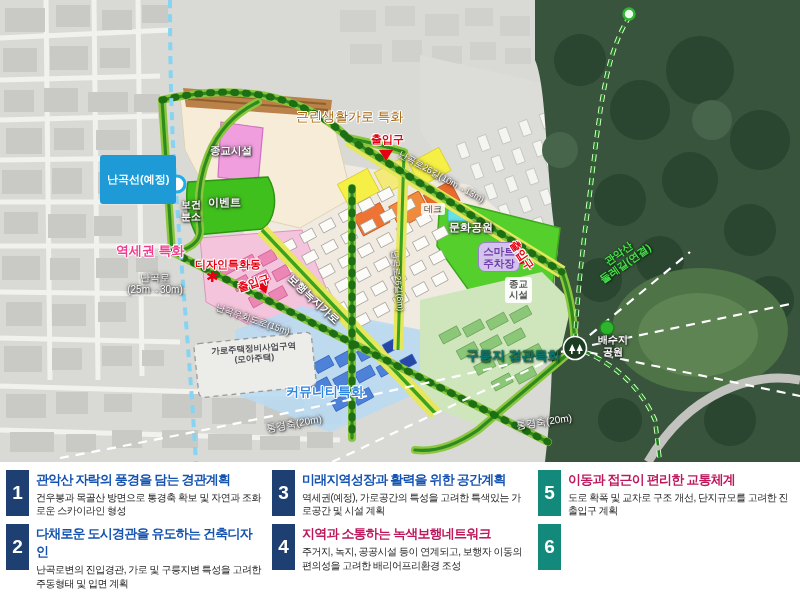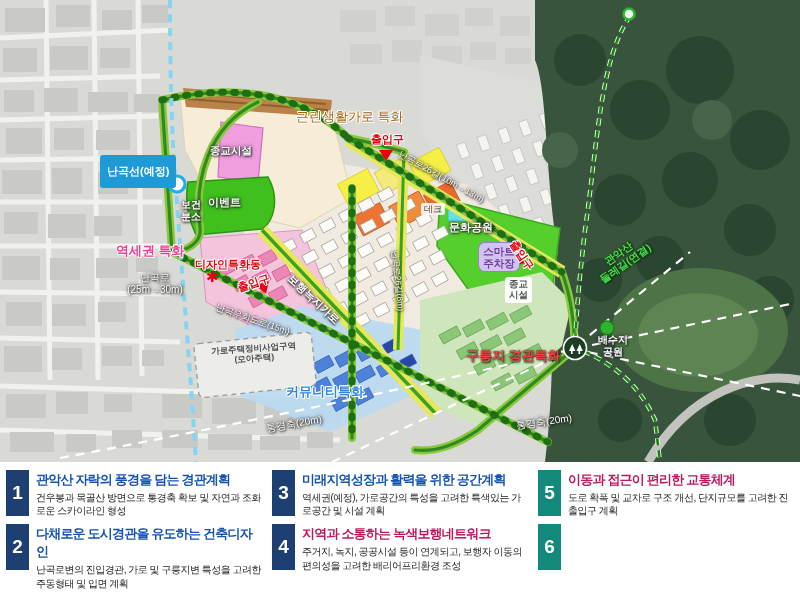--- a/index.html
+++ b/index.html
@@ -343,21 +343,21 @@
       <circle cx="607" cy="328" r="7" fill="#2db52d" stroke="#1d7d1d" stroke-width="1.5"></circle>
       <circle cx="629" cy="14" r="5.5" fill="#eafced" stroke="#2db52d" stroke-width="2.5"></circle>
 
       <g fill="#e60012">
         <path transform="translate(386,155)" d="M-7,-5 L7,-5 L0,6 Z"></path>
         <path transform="translate(264,288) rotate(-20)" d="M-7,-5 L7,-5 L0,6 Z"></path>
         <path transform="translate(517,262) rotate(40)" d="M-7,-5 L7,-5 L0,6 Z"></path>
       </g>
     </svg>
 
-    <div class="lbl" style="left:100px;top:155px;background:#1e9ad6;color:#fff;font-size:11px;font-weight:bold;padding:10px 7px;border-radius:3px;">난곡선(예정)</div>
+    <div class="lbl" style="left:100px;top:155px;background:#1e9ad6;color:#fff;font-size:11px;font-weight:bold;padding:18px 7px;border-radius:3px;">난곡선(예정)</div>
     <div class="lbl halo" style="left:296px;top:110px;color:#a16207;font-size:13px;font-weight:normal;">근린생활가로 특화</div>
     <div class="lbl halo" style="left:371px;top:133px;color:#e60012;font-size:11px;font-weight:bold;">출입구</div>
     <div class="lbl w" style="left:210px;top:144px;font-size:10.5px;font-weight:bold;">종교시설</div>
     <div class="lbl w ctr" style="left:181px;top:199px;font-size:10px;font-weight:bold;">
       <div>보건</div>
       <div>분소</div>
     </div>
     <div class="lbl w" style="left:208px;top:196px;font-size:11px;font-weight:bold;">이벤트</div>
     <div class="lbl halo" style="left:116px;top:244px;color:#f23d8f;font-size:13px;font-weight:bold;">역세권 특화</div>
     <div class="lbl halo" style="left:195px;top:258px;color:#e60012;font-size:11px;font-weight:bold;">디자인특화동</div>
@@ -383,21 +383,21 @@
       <div>시설</div>
     </div>
     <div class="lbl ghalo ctr" style="left:592px;top:246px;color:#49e04e;font-size:10.5px;font-weight:bold;transform:rotate(-35deg);">
       <div>관악산</div>
       <div>둘레길(연결)</div>
     </div>
     <div class="lbl w ctr" style="left:598px;top:334px;font-size:10px;font-weight:bold;">
       <div>배수지</div>
       <div>공원</div>
     </div>
-    <div class="lbl ghalo" style="left:466px;top:349px;color:#ef4444;font-size:13px;font-weight:bold;">구릉지 경관특화</div>
+    <div class="lbl ghalo" style="left:466px;top:349px;color:#0f766e;font-size:13px;font-weight:bold;">구릉지 경관특화</div>
     <div class="lbl halo" style="left:286px;top:385px;color:#2f86e0;font-size:13px;font-weight:bold;">커뮤니티특화</div>
     <div class="lbl ctr" style="left:198px;top:344px;width:112px;color:#4a4a52;font-size:8.5px;font-weight:bold;transform:rotate(-4deg);">
       <div>가로주택정비사업구역</div>
       <div>(모아주택)</div>
     </div>
     <div class="lbl w" style="left:266px;top:418px;font-size:10px;transform:rotate(-10deg);">통경축(20m)</div>
     <div class="lbl w" style="left:516px;top:416px;font-size:10px;transform:rotate(-8deg);">통경축(20m)</div>
   </div>
 
   <div class="panel">

